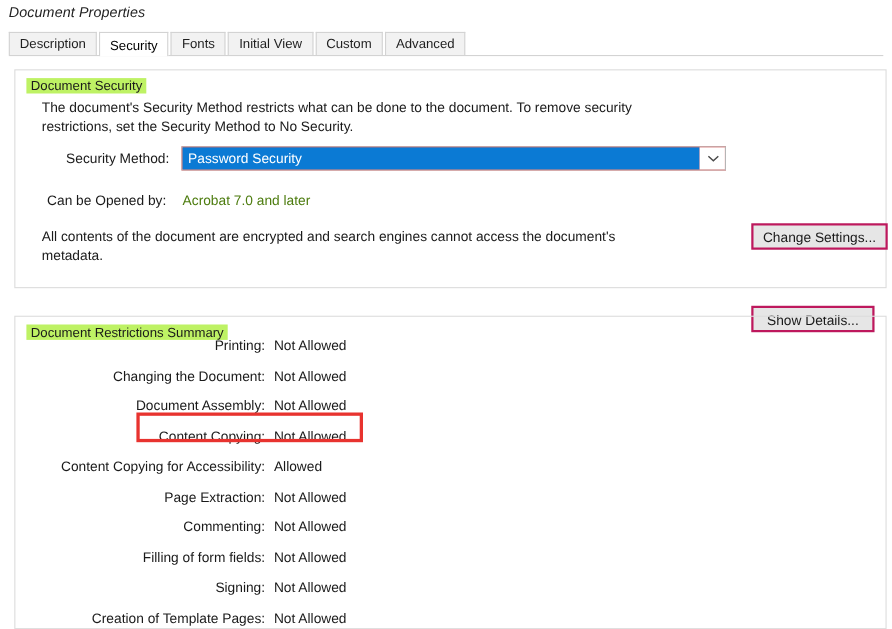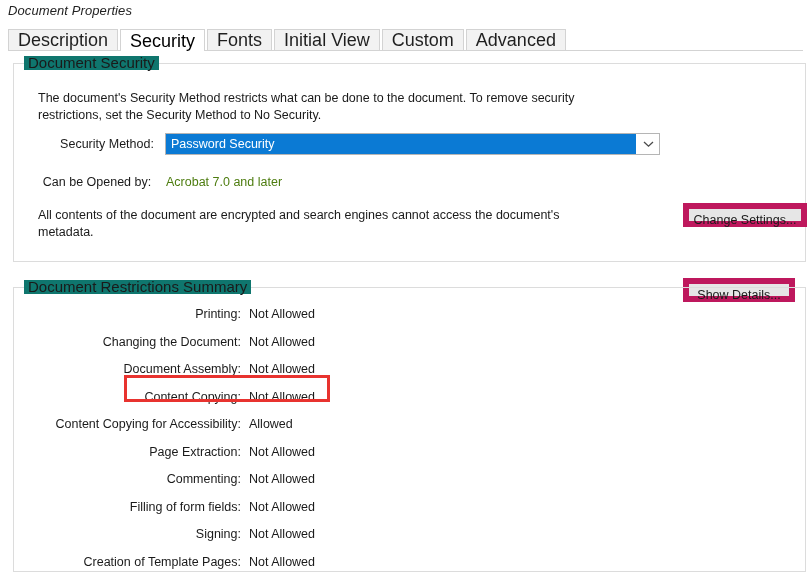--- a/index.html
+++ b/index.html
@@ -39,21 +39,21 @@
     height: 22px;
     display: flex;
     align-items: flex-end;
     border-bottom: 1px solid #d3d3d3;
     box-sizing: border-box;
   }
   .tab {
     height: 21px;
     line-height: 21px;
     padding: 0 9px;
-    font-size: 18px;
+    font-size: 12px;
     color: #1f1f1f;
     background: #f2f2f2;
     border: 1px solid #d3d3d3;
     border-bottom: none;
     margin-right: 2px;
     box-sizing: border-box;
     white-space: nowrap;
     position: relative;
     cursor: default;
   }
@@ -79,24 +79,24 @@
     right: 0;
     bottom: 0;
     top: 7px;
     border: 1px solid #dcdcdc;
     border-radius: 0;
     box-sizing: border-box;
   }
   .gb-legend {
     position: absolute;
     left: 11px;
-    top: 0;
-    background: #0f766e;
+    top: 15px;
+    background: #bef264;
     padding: 0 4px;
-    font-size: 15px;
+    font-size: 12px;
     color: #1a1a1a;
     white-space: nowrap;
     z-index: 2;
     line-height: 14px;
   }
   .gb-body {
     position: absolute;
     left: 0;
     top: 7px;
     right: 0;
@@ -193,21 +193,21 @@
     font-size: 12.5px;
     color: #4d7c0f;
     white-space: nowrap;
   }
 
   .btn {
     position: absolute;
     box-sizing: border-box;
     height: 24px;
     background: #e6e6e6;
-    border: 6px solid #be185d;
+    border: 2px solid #be185d;
     color: #1a1a1a;
     font-size: 12.5px;
     font-family: "Liberation Sans", sans-serif;
     line-height: 22px;
     text-align: center;
     white-space: nowrap;
     cursor: default;
     padding: 0;
   }
   #btn-change-settings {

